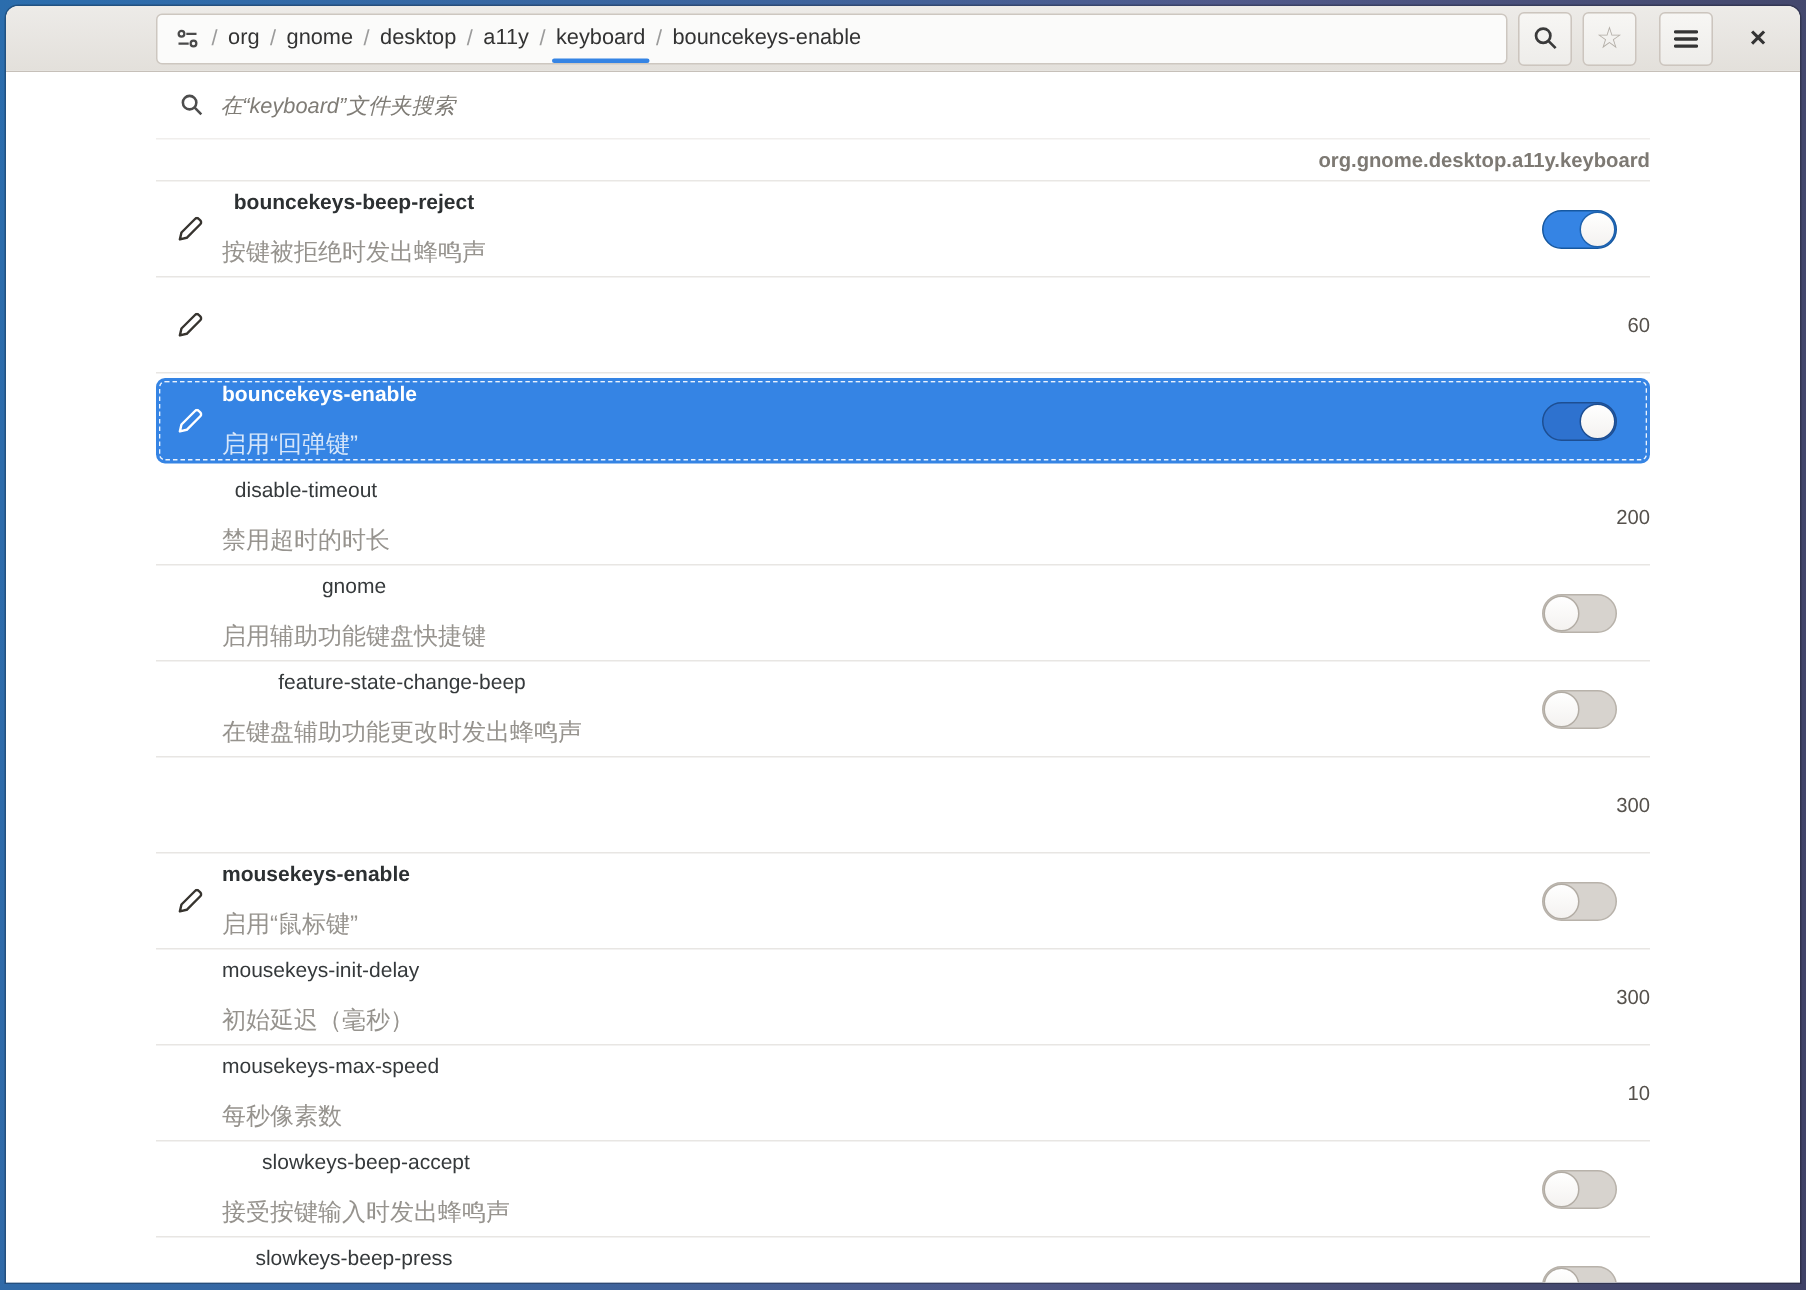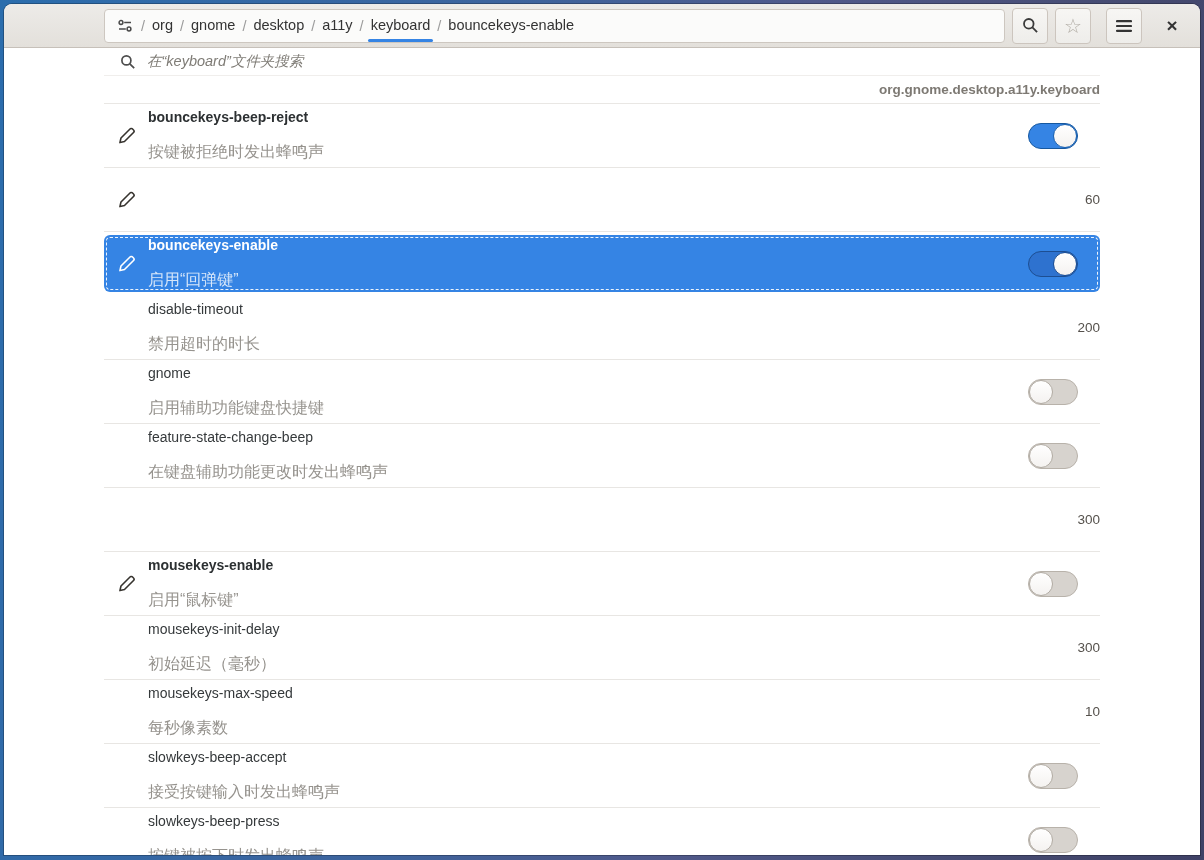--- a/index.html
+++ b/index.html
@@ -48,42 +48,42 @@
   .star-glyph { font-size: 20px; color: #b3aea7; line-height: 1; }
   .closebtn {
     width: 36px; height: 36px; border: none; background: transparent;
     margin-left: 12px; margin-right: 2px;
     font-size: 19px; font-weight: bold; color: #333333;
     display: flex; align-items: center; justify-content: center;
   }
   
   .content { flex: 1; background: #ffffff; padding: 0 100px; overflow: hidden; }
   .searchrow {
-    height: 28px; display: flex; align-items: center;
+    height: 45px; display: flex; align-items: center;
     border-bottom: 1px solid #f0eeec; color: #555;
   }
   .searchrow .sicon { margin-left: 16px; display: inline-flex; color: #4d4d4d; }
   .searchrow .placeholder {
     margin-left: 11px; font-style: italic; font-size: 14.5px; color: #7f7c76;
   }
   .sectionrow {
     height: 28px; line-height: 27px; padding-left: 8px;
     font-size: 13.5px; font-weight: bold; color: #7d7973;
     border-bottom: 1px solid #e9e7e4;
     text-align: right;
   }
   .row {
     height: 64px; position: relative;
     display: flex; align-items: center;
     border-bottom: 1px solid #e8e6e3;
   }
   .pencil { position: absolute; left: 14px; top: 50%; transform: translateY(-50%);
             display: inline-flex; color: #37342f; }
   .texts { margin-left: 44px; display: flex; flex-direction: column; }
-  .key  { font-size: 14px; color: #35393b; line-height: 1.25; }
+  .key  { font-size: 14px; color: #35393b; line-height: 1.25; text-align: center; }
   .row.modified .key { font-weight: bold; color: #2c3032; }
   .desc { font-size: 16px; color: #96938e; margin-top: 16px; line-height: 1.25; }
   .value { margin-left: auto; font-size: 13.5px; color: #55514c; }
   
   .toggle {
     margin-left: auto; margin-right: 22px;
     width: 50px; height: 26px; border-radius: 13px; position: relative; flex: 0 0 50px;
   }
   .toggle .knob {
     position: absolute; top: 0; width: 24px; height: 24px; border-radius: 50%;

